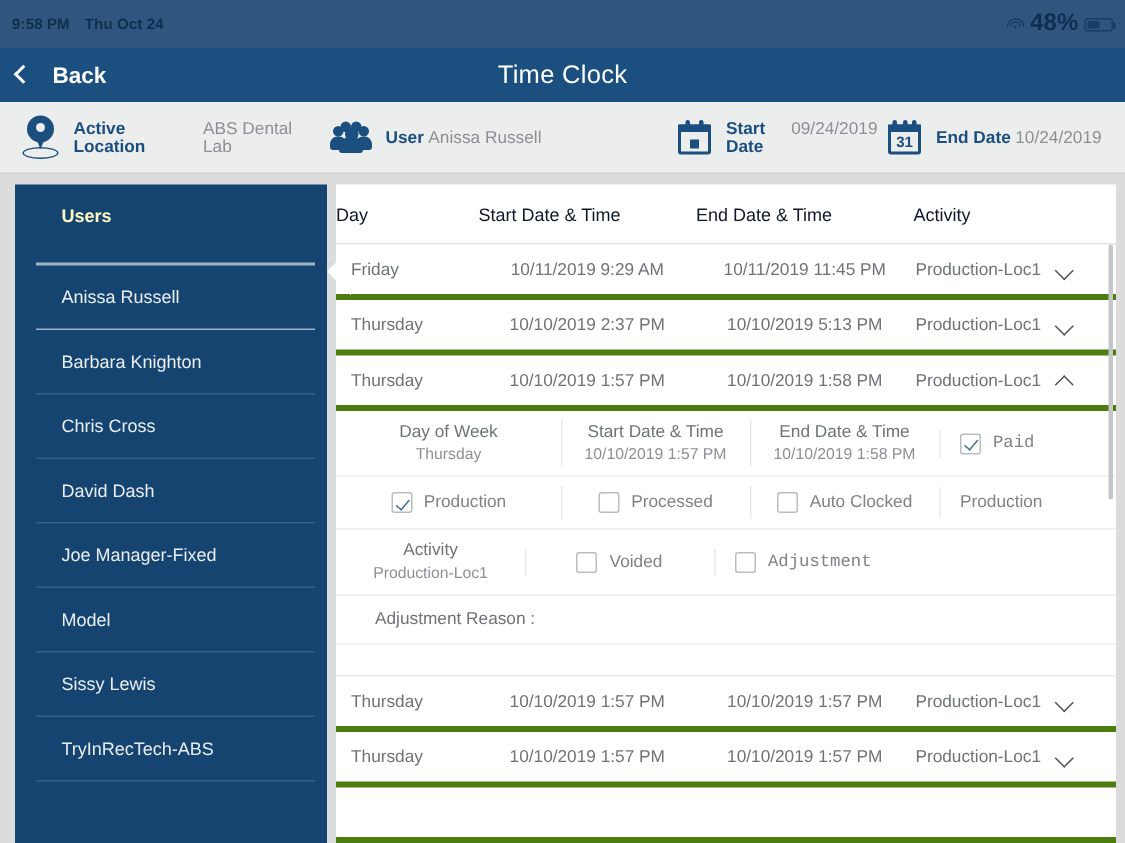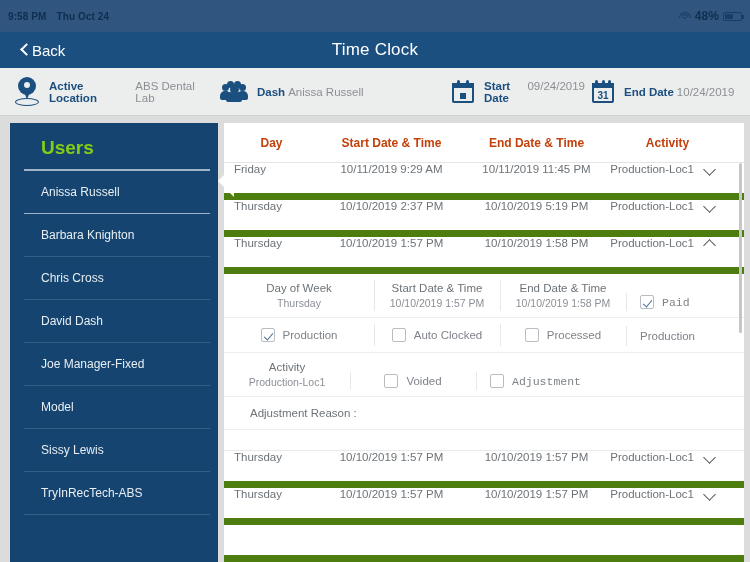--- a/index.html
+++ b/index.html
@@ -22,33 +22,33 @@
   .sb-right { margin-left: auto; display: flex; align-items: center; gap: 4px; }
   .wifi-ico { width: 12px; height: 9px; position: relative; display: inline-block; }
   .wifi-ico i {
     position: absolute; left: 50%; transform: translateX(-50%);
     border: 1.4px solid #173e63; border-bottom: none;
     border-radius: 50% 50% 0 0 / 100% 100% 0 0;
   }
   .wifi-ico i.a { width: 12px; height: 6px; top: 0; }
   .wifi-ico i.b { width: 7px; height: 3.6px; top: 2.6px; }
   .wifi-ico i.c { width: 2.6px; height: 2.6px; top: 5.4px; border-radius: 50%; background: #173e63; border: none; }
-  .batt-pct { font-size: 12px; font-weight: bold; }
+  .batt-pct { font-size: 16px; font-weight: bold; }
   .batt { width: 19px; height: 9px; border: 1.2px solid #173e63; border-radius: 2px; position: relative; }
   .batt::after { content: ""; position: absolute; right: -3px; top: 2.5px; width: 2px; height: 3.5px; background: #173e63; border-radius: 0 1px 1px 0; }
   .batt i { position: absolute; left: 1px; top: 1px; bottom: 1px; width: 48%; background: #173e63; border-radius: 1px; }
 
   
   .navbar {
     height: 36px; background: #1b4f80; position: relative;
     display: flex; align-items: center;
   }
   .back-btn {
-    display: flex; align-items: center; gap: 3px; color: #fff;
-    font-size: 15px; padding-left: 20px; cursor: pointer;
+    display: flex; align-items: center; gap: 17px; color: #fff;
+    font-size: 15px; padding-left: 9px; cursor: pointer; font-weight: bold;
   }
   .back-chev {
     width: 9px; height: 15px; position: relative; display: inline-block;
   }
   .back-chev::before {
     content: ""; position: absolute; left: 2px; top: 2.5px;
     width: 7px; height: 7px; border-left: 2.2px solid #fff; border-bottom: 2.2px solid #fff;
     transform: rotate(45deg);
   }
   .nav-title {
@@ -112,22 +112,22 @@
   }
 
   
   .body-wrap { display: flex; height: 460px; padding: 7px 6px 6px 10px; gap: 0; }
 
   
   .sidebar {
     width: 208px; background: #14446f; position: relative; flex: none;
   }
   .sb-title {
-    color: #84cc16; font-size: 19px; font-weight: bold;
-    padding: 14px 0 10px 17px; border-bottom: 1.5px solid #9fb4c7;
+    color: #fef9c3; font-size: 12px; font-weight: bold;
+    padding: 14px 0 24px 17px; border-bottom: 1.5px solid #9fb4c7;
     margin: 0 8px 0 14px;
   }
   .sb-list { padding-top: 0; }
   .sb-item {
     color: #e8eef3; font-size: 12px; padding: 14px 0 14px 17px;
     margin: 0 8px 0 14px; border-bottom: 1px solid #355f86; cursor: pointer;
     position: relative;
   }
   .sb-item.selected { border-top: 1.5px solid #9fb4c7; border-bottom: 1.5px solid #9fb4c7; }
   .sb-pointer {
@@ -139,50 +139,50 @@
   
   .content {
     flex: 1; background: #fff; margin-left: 6px; position: relative;
     display: flex; flex-direction: column; overflow: hidden;
   }
   .thead {
     display: flex; align-items: center; height: 40px; flex: none;
     border-bottom: 1.5px solid #e3e5e7;
   }
   .thead div {
-    font-size: 12px; font-weight: bold; color: #c2410c; text-align: center;
+    font-size: 12px; font-weight: normal; color: #0f172a; 
   }
   .c-day  { width: 95px; }
   .c-sdt  { width: 145px; }
   .c-edt  { width: 145px; }
   .c-act  { width: 117px; }
 
   .tbody { flex: 1; overflow: hidden; }
 
   .row {
-    display: flex; align-items: flex-start; height: 37px;
-    border-bottom: 7px solid #4d7c0f; cursor: pointer;
+    display: flex; align-items: center; height: 37px;
+    border-bottom: 4px solid #4d7c0f; cursor: pointer;
   }
   .row > div { font-size: 11.5px; color: #6d7378; text-align: center; }
   .row .c-day { text-align: left; padding-left: 10px; }
   .row .c-act { display: flex; align-items: center; justify-content: flex-end; gap: 9px; padding-right: 10px; }
   .chev {
     width: 13px; height: 8px; position: relative; flex: none;
   }
   .chev::before {
     content: ""; position: absolute; left: 1.5px; top: 0px;
     width: 8px; height: 8px; border-right: 1.6px solid #4d5358; border-bottom: 1.6px solid #4d5358;
     transform: rotate(45deg);
   }
   .chev.up::before { transform: rotate(-135deg); top: 2px; }
 
   
   .detail { background: #fff; border-bottom: 1px solid #e9eaec; }
   .d-row {
-    display: flex; align-items: flex-end; border-bottom: 1px solid #eceef0;
+    display: flex; align-items: center; border-bottom: 1px solid #eceef0;
   }
   .d-cell {
     display: flex; flex-direction: column; align-items: center; justify-content: center;
     gap: 3px; padding: 8px 0; position: relative;
   }
   .d-cell + .d-cell::before {
     content: ""; position: absolute; left: 0; top: 6px; bottom: 6px; width: 1px; background: #e6e8ea;
   }
   .d-cell.first { width: 150px; }
   .d-cell.c2 { width: 126px; }
@@ -270,21 +270,21 @@
         <span class="h" style="left:2px;top:4px;width:7px;height:7px"></span>
         <span class="b" style="left:0px;top:11px;width:11px;height:9px"></span>
         <span class="h" style="left:19px;top:4px;width:7px;height:7px"></span>
         <span class="b" style="left:17px;top:11px;width:11px;height:9px"></span>
         <span class="h" style="left:7px;top:1px;width:7px;height:7px"></span>
         <span class="h" style="left:14px;top:1px;width:7px;height:7px"></span>
         <span class="h" style="left:10px;top:5px;width:9px;height:9px"></span>
         <span class="b" style="left:6px;top:12px;width:16px;height:10px"></span>
       </span>
       <span class="info-txt">
-        <span class="info-label">Dash</span>
+        <span class="info-label">User</span>
         <span class="info-value">Anissa Russell</span>
       </span>
     </div>
 
     <div class="info-item sdate">
       <span class="ico cal">
         <span class="body"></span>
           <span class="top"></span>
         <span class="peg" style="left:6px"></span>
           <span class="peg" style="left:15px"></span>
@@ -347,21 +347,21 @@
           <div class="c-edt">10/11/2019 11:45 PM</div>
           <div class="c-act">
             <span>Production-Loc1</span>
             <span class="chev"></span>
           </div>
         </div>
 
         <div class="row">
           <div class="c-day">Thursday</div>
           <div class="c-sdt">10/10/2019 2:37 PM</div>
-          <div class="c-edt">10/10/2019 5:19 PM</div>
+          <div class="c-edt">10/10/2019 5:13 PM</div>
           <div class="c-act">
             <span>Production-Loc1</span>
             <span class="chev"></span>
           </div>
         </div>
 
         <div class="row">
           <div class="c-day">Thursday</div>
           <div class="c-sdt">10/10/2019 1:57 PM</div>
           <div class="c-edt">10/10/2019 1:58 PM</div>
@@ -394,25 +394,25 @@
             </div>
           </div>
 
           <div class="d-row cbrow">
             <div class="cb-cell" style="width:150px">
               <span class="cbox checked"></span>
               <span class="cb-lbl">Production</span>
             </div>
             <div class="cb-cell" style="width:126px">
               <span class="cbox"></span>
-              <span class="cb-lbl">Auto Clocked</span>
+              <span class="cb-lbl">Processed</span>
             </div>
             <div class="cb-cell" style="width:126px">
               <span class="cbox"></span>
-              <span class="cb-lbl">Processed</span>
+              <span class="cb-lbl">Auto Clocked</span>
             </div>
             <div class="cb-cell" style="flex:1;justify-content:flex-start;padding-left:14px">
               <span class="cb-lbl">Production</span>
             </div>
           </div>
 
           <div class="d-row">
             <div class="d-cell c2">
               <span class="d-lbl">Activity</span>
               <span class="d-val">Production-Loc1</span>

